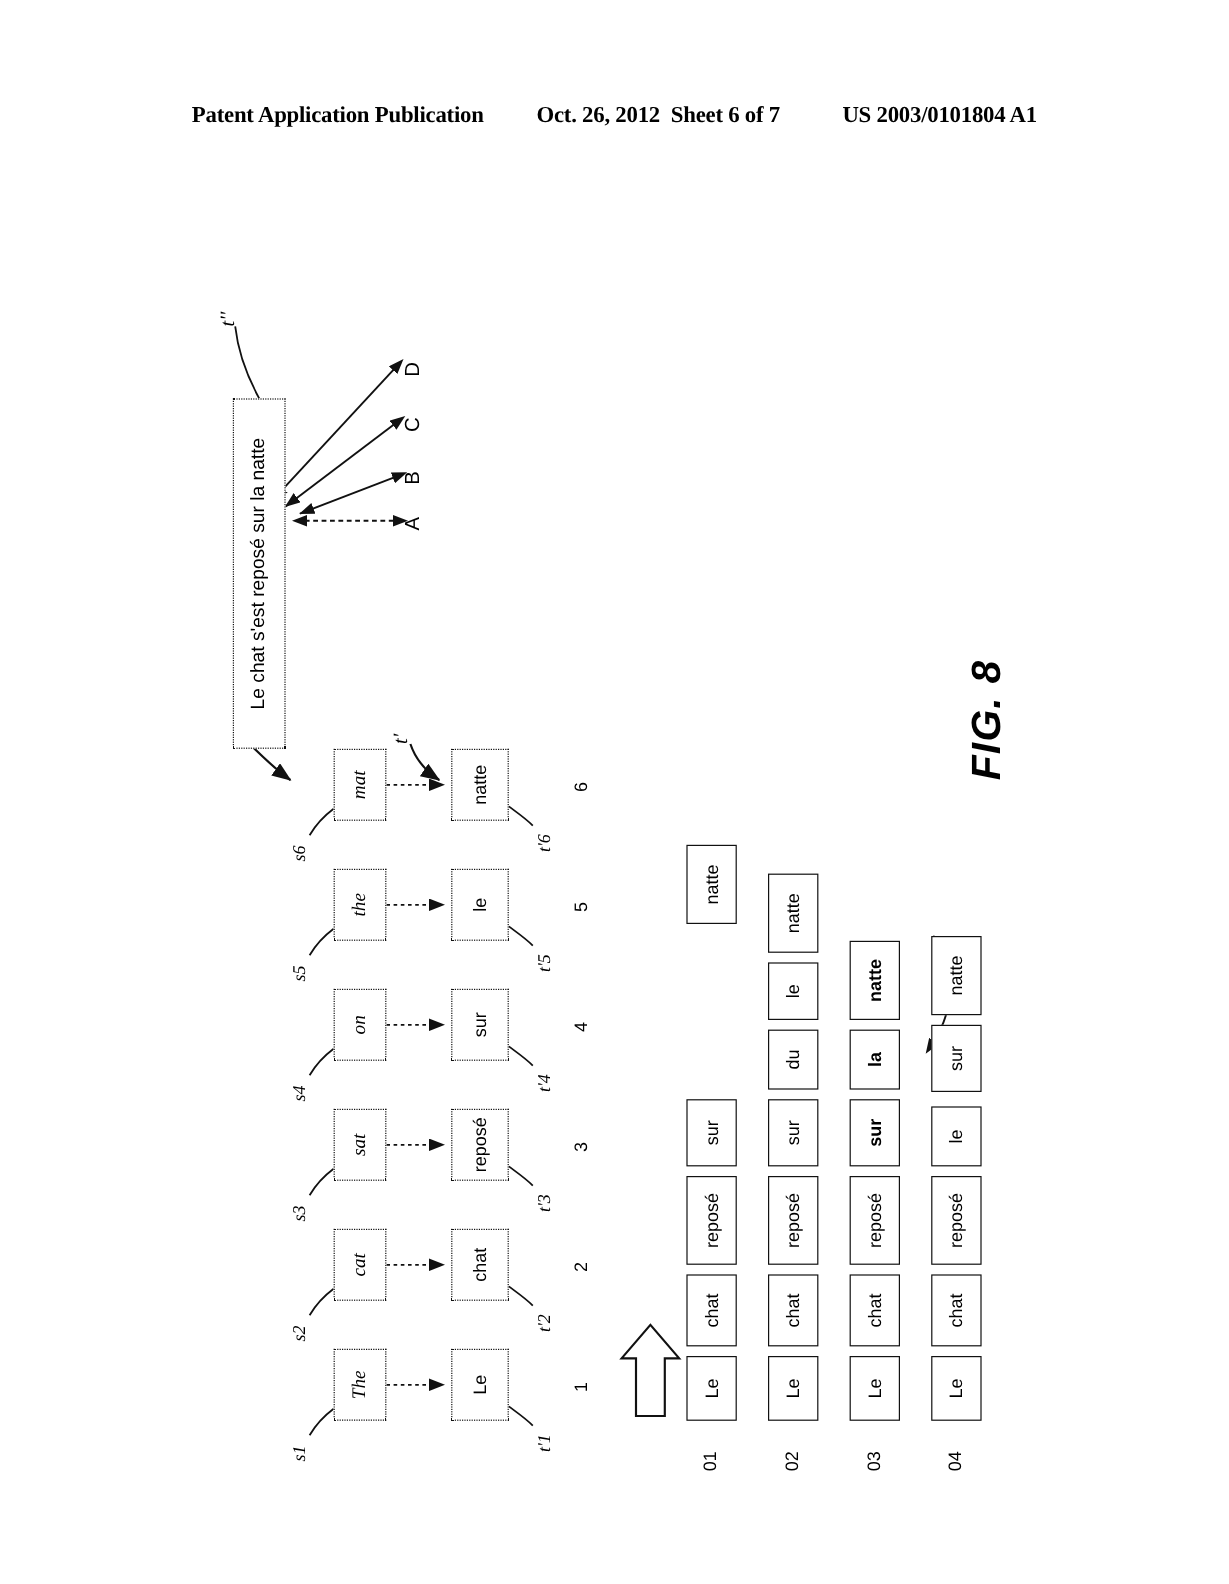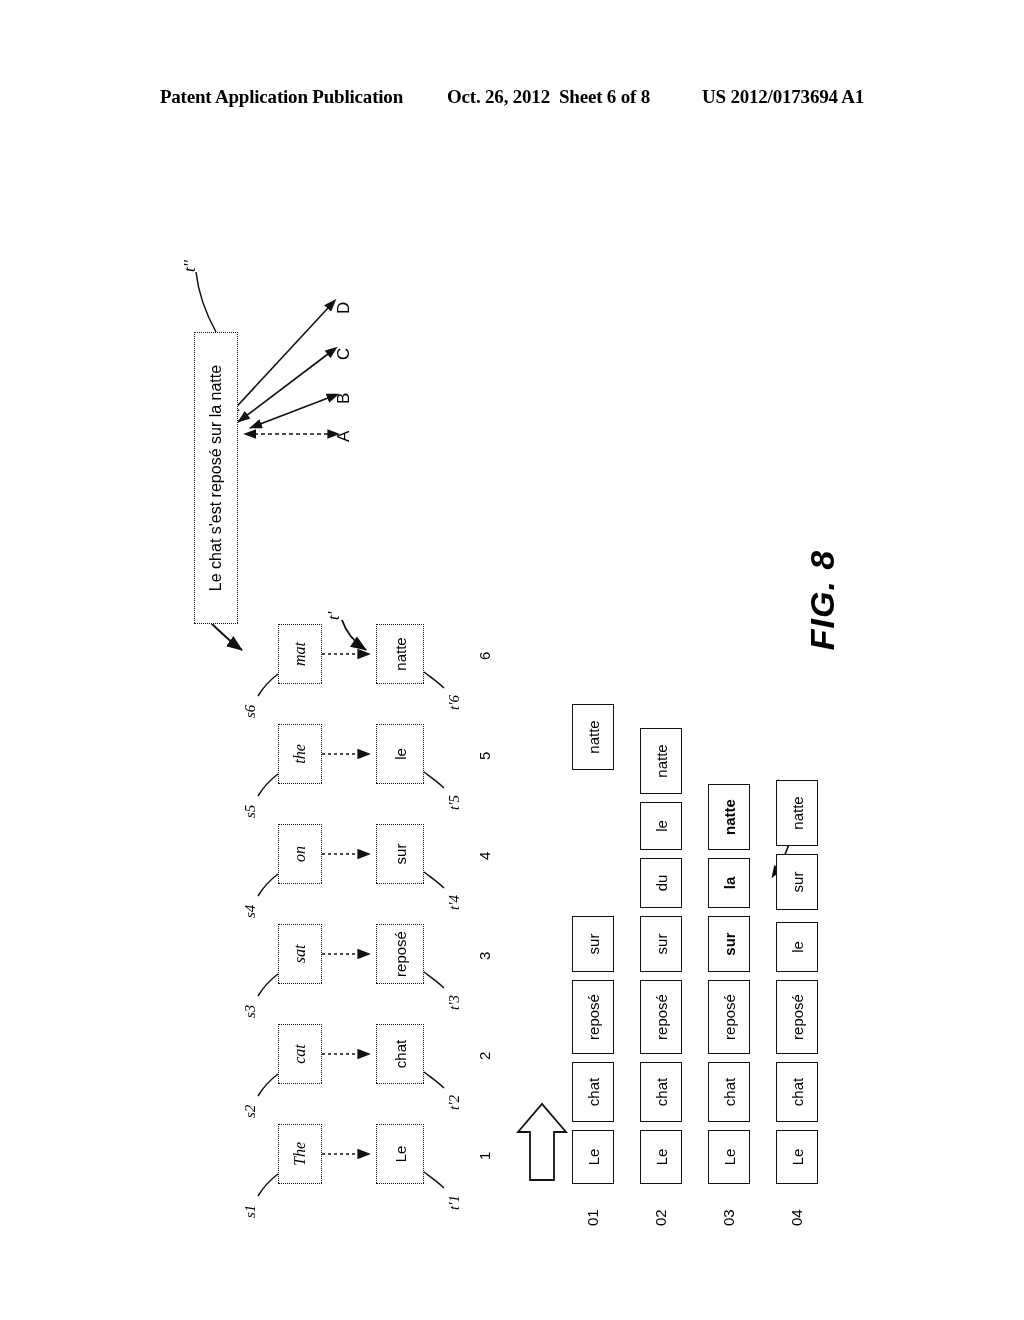--- a/index.html
+++ b/index.html
@@ -93,23 +93,23 @@
   svg.ovl{position:absolute;left:0;top:0;width:1160px;height:760px;overflow:visible;}
 </style>
 </head>
 <body>
 
 <div id="pub-header">
   <span class="seg">Patent Application Publication</span>
   <span class="gap1"></span>
   <span class="seg">Oct. 26, 2012</span>
   <span class="inner-gap"></span>
-  <span class="seg">Sheet 6 of 8</span>
+  <span class="seg">Sheet 6 of 7</span>
   <span class="gap2"></span>
-  <span class="seg">US 2012/0173694 A1</span>
+  <span class="seg">US 2003/0101804 A1</span>
 </div>
 
 <div id="fig-rot">
   <div id="fig-canvas">
 
     <svg class="ovl" viewBox="0 0 1160 760">
       <defs>
         <marker id="ah" markerWidth="9" markerHeight="7" refX="8.4" refY="3.5" orient="auto">
           <polygon points="0 0, 9 3.5, 0 7" fill="#111"></polygon>
         </marker>

